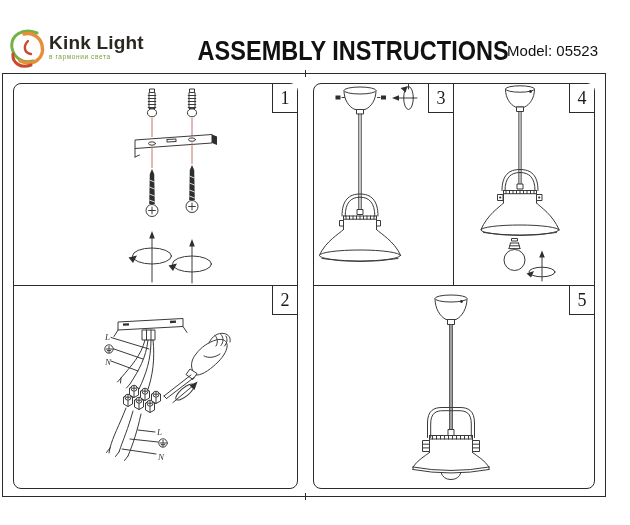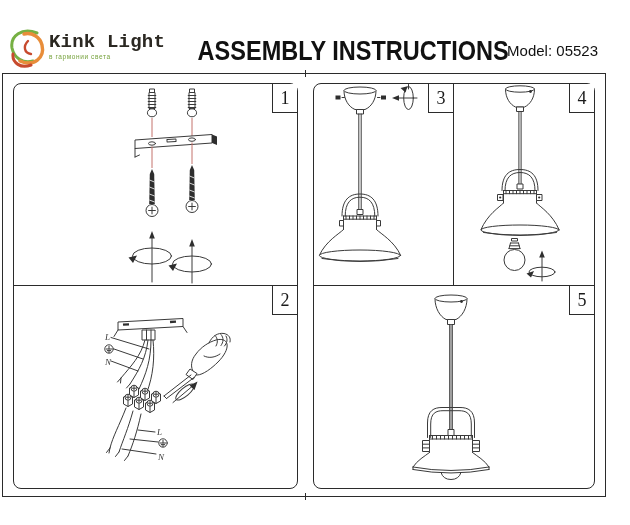--- a/index.html
+++ b/index.html
@@ -3,21 +3,21 @@
 <meta charset="utf-8">
 <style>
   *{margin:0;padding:0;box-sizing:border-box}
   html,body{background:#fff}
   body{width:630px;height:525px;font-family:"Liberation Sans",sans-serif;color:#1f1f1f}
   .page{position:relative;width:630px;height:525px;background:#fff;overflow:hidden}
 
   
   .logo-swirl{position:absolute;left:7px;top:28px;width:41px;height:40px}
   .brand{position:absolute;left:49px;top:33px;line-height:1}
-  .brand-name{font-family:Liberation Mono, monospace;font-weight:bold;font-size:19px;color:#2b2822;letter-spacing:.2px}
+  .brand-name{font-family:Liberation Sans, sans-serif;font-weight:bold;font-size:19px;color:#2b2822;letter-spacing:.2px}
   .brand-tagline{margin-top:2px;font-size:6.5px;color:#76a23c;letter-spacing:.6px}
   .title-wrap{position:absolute;left:168px;top:35px;width:270px;text-align:center}
   .title{display:inline-block;transform:scaleX(.84);transform-origin:center;font-weight:bold;font-size:28px;letter-spacing:0;color:#111;white-space:nowrap}
   .model{position:absolute;right:32px;top:42px;font-size:15px;color:#111}
 
   
   .outer-box{position:absolute;left:2px;top:73px;width:604px;height:424px;border:1px solid #2b2b2b}
   .tick{position:absolute;width:1px;height:7px;background:#2b2b2b}
   .panel{position:absolute;border:1px solid #2b2b2b;border-radius:8px;background:#fff}
   .divider-h{position:absolute;height:1px;background:#2b2b2b}

